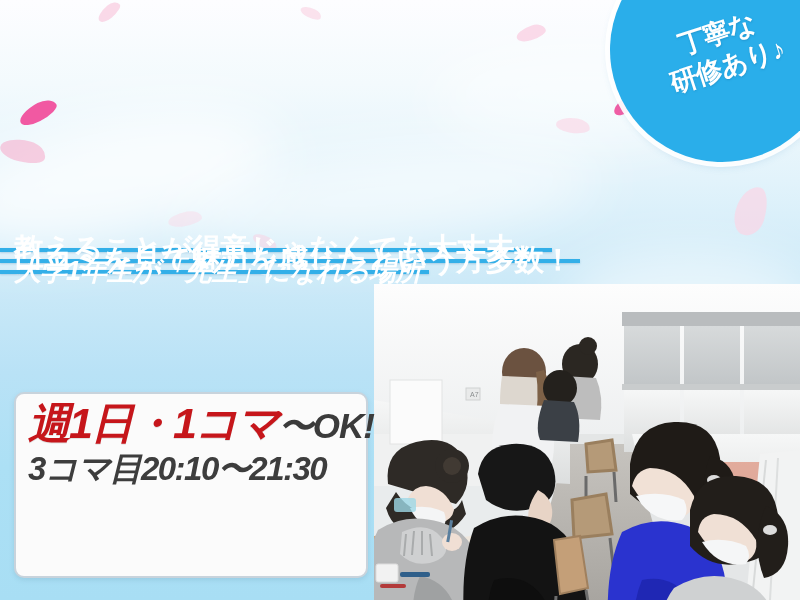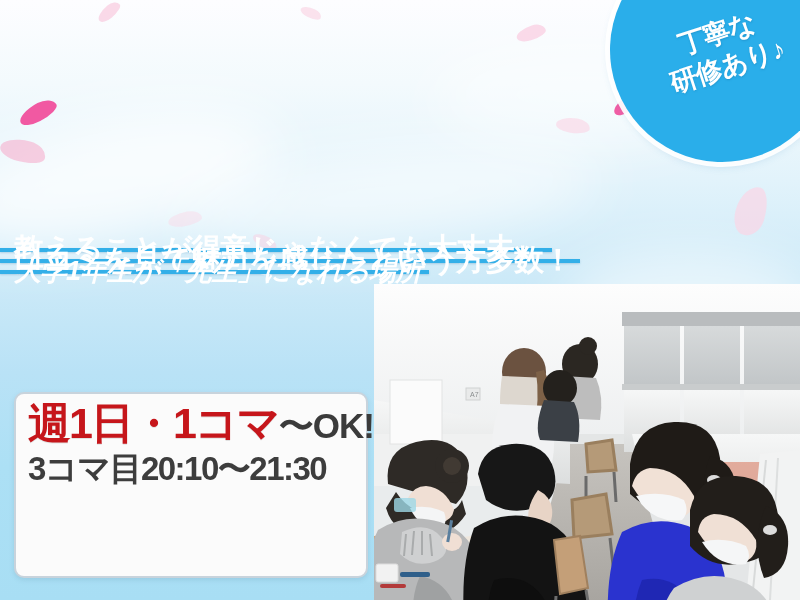--- a/index.html
+++ b/index.html
@@ -129,20 +129,21 @@
   .card {
     position: absolute;
     left: 14px; top: 392px;
     width: 354px; height: 186px;
     background: #fbfbfb;
     border: 2px solid #c8d3dc;
     border-radius: 10px;
     box-shadow: 0 2px 5px rgba(80,120,150,.18);
     z-index: 9;
     padding: 8px 10px 6px 12px;
+    font-style: italic;
   }
   .card-head {
     white-space: nowrap;
     line-height: 1;
     margin-bottom: 4px;
   }
   .ch-red {
     color: #c6161b;
     font-weight: bold;
     font-size: 43px;

